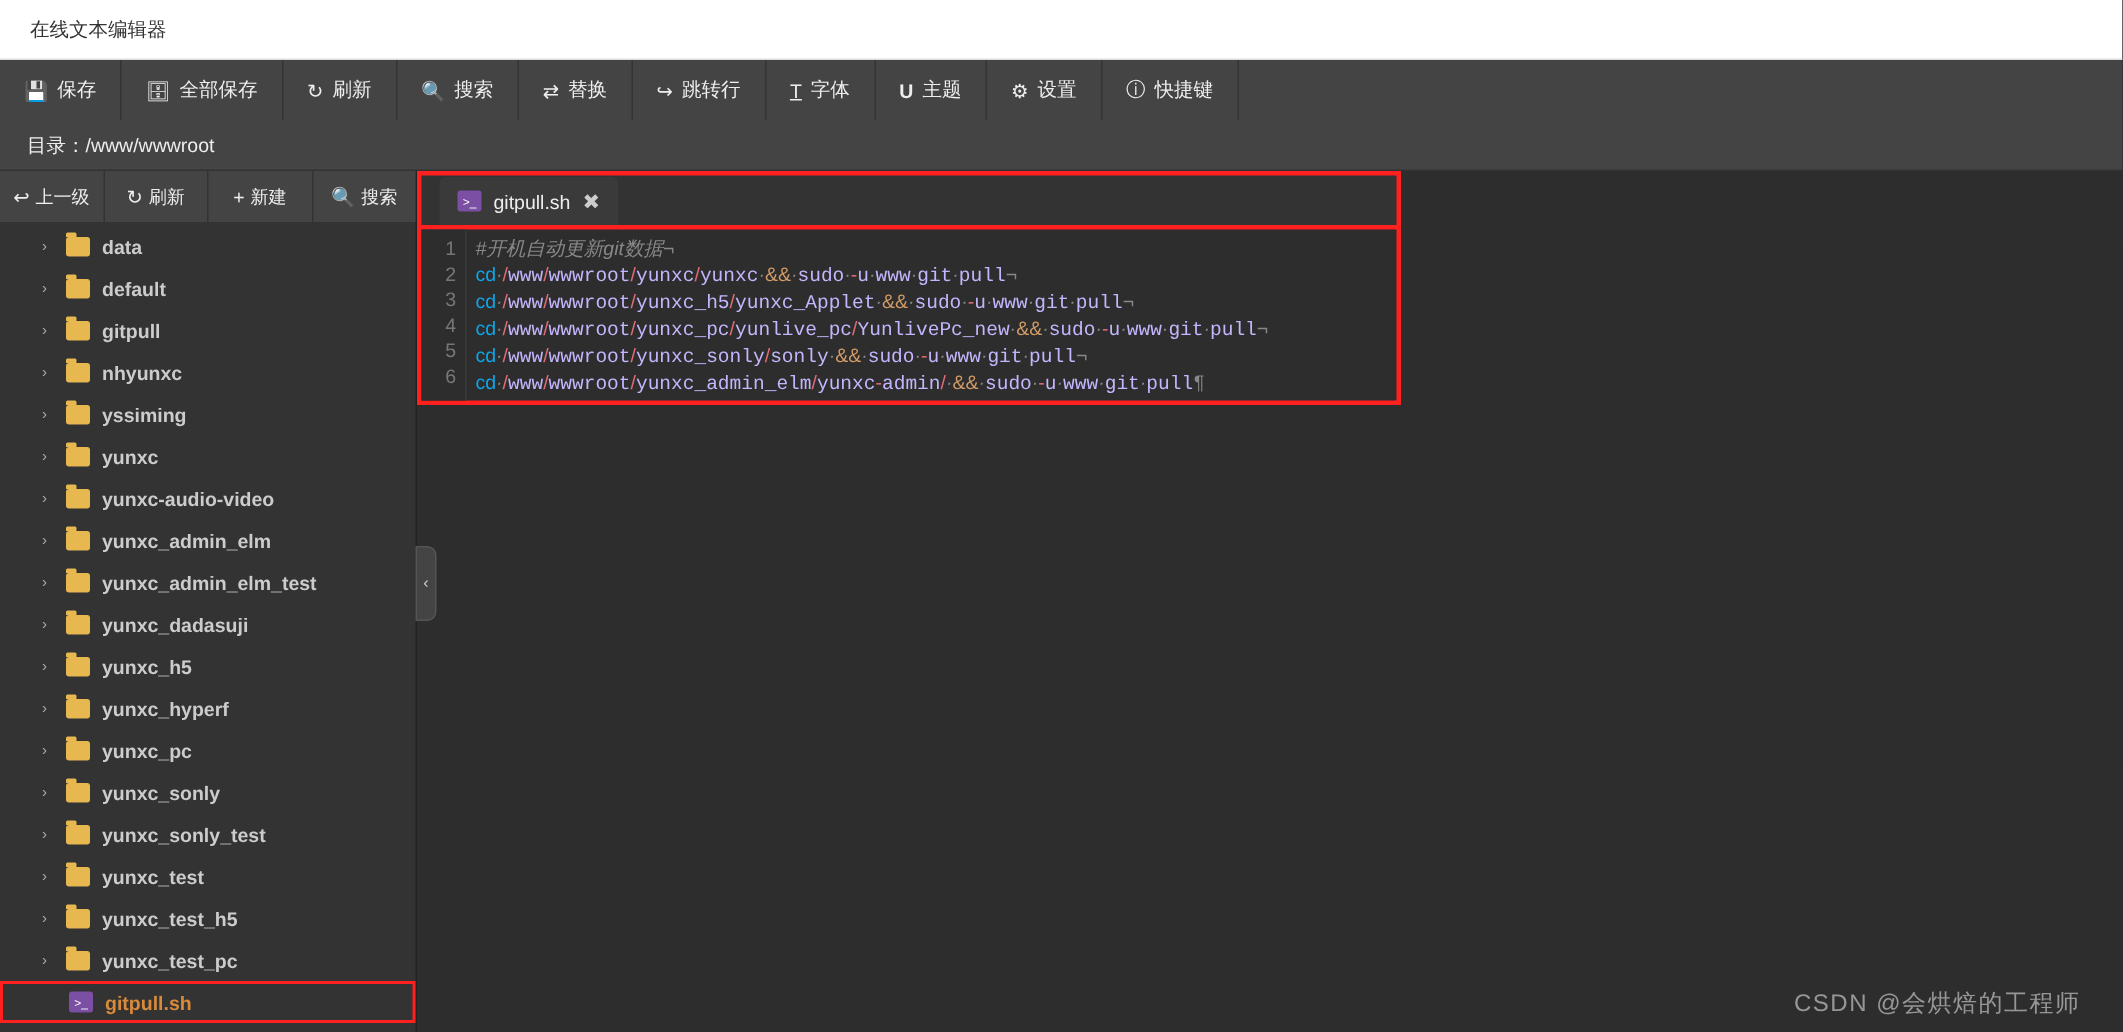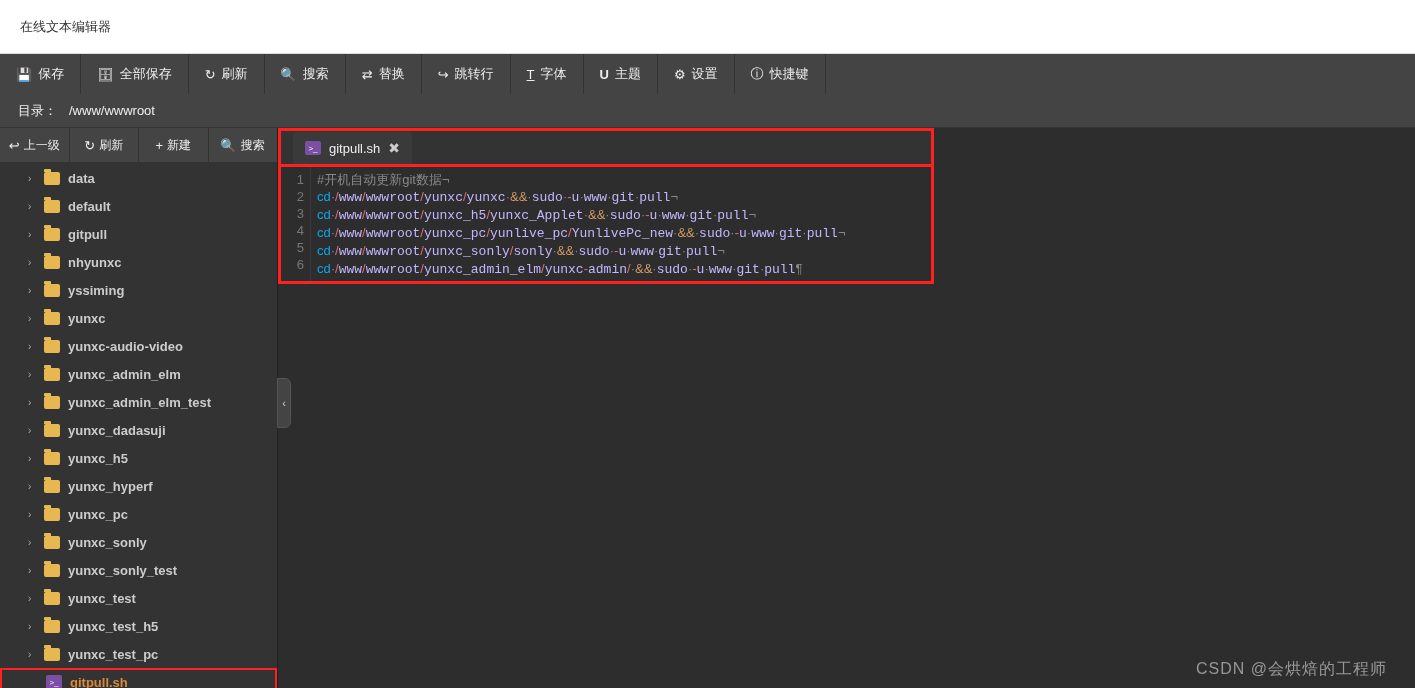--- a/index.html
+++ b/index.html
@@ -1,41 +1,41 @@
 <!DOCTYPE html>
 <html><head>
 <meta charset="utf-8">
 <style>
 * { margin: 0; padding: 0; box-sizing: border-box; font-family: "Microsoft YaHei", Arial, sans-serif; }
 body { background: #333; color: #ccc; font-size: 13px; width: 1415px; height: 688px; overflow: hidden; position: relative; }
-.header { background: #fff; color: #333; height: 54px; display: flex; align-items: center; padding: 0 20px; border-bottom: 1px solid #ddd; }
+.header { background: #fff; color: #333; height: 40px; display: flex; align-items: center; padding: 0 20px; border-bottom: 1px solid #ddd; }
 .toolbar { background: #444; height: 40px; display: flex; align-items: stretch; }
 .toolbar-item { display: flex; align-items: center; padding: 0 16px; border-right: 1px solid #333; cursor: pointer; color: #eee; font-size: 13px; gap: 6px; }
-.dir-bar { background: #444; height: 34px; display: flex; align-items: center; padding: 0 18px; border-bottom: 1px solid #333; color: #eee; font-size: 13px; gap: 12px; }
+.dir-bar { background: #444; height: 34px; display: flex; align-items: center; padding: 0 18px; border-bottom: 1px solid #333; color: #eee; font-size: 13px; }
 .main { display: flex; height: calc(100% - 114px); }
 .sidebar { width: 278px; background: #333; border-right: 1px solid #222; display: flex; flex-direction: column; position: relative; }
 .side-actions { background: #444; height: 34px; display: flex; align-items: stretch; }
 .side-act { flex: 1; display: flex; align-items: center; justify-content: center; gap: 4px; color: #eee; cursor: pointer; font-size: 12px; border-right: 1px solid #333; }
 .side-act:last-child { border-right: none; }
 .tree { flex: 1; overflow-y: auto; padding-top: 2px; }
 .tree-item { display: flex; align-items: center; height: 28px; padding-left: 28px; cursor: pointer; gap: 8px; }
 .tree-chevron { width: 8px; color: #aaa; font-size: 10px; }
 .folder-icon { width: 16px; height: 13px; background: #e6b84f; border-radius: 2px; position: relative; flex-shrink: 0; }
 .folder-icon::before { content: ''; position: absolute; top: -3px; left: 0; width: 7px; height: 3px; background: #e6b84f; border-radius: 1px 1px 0 0; }
 .sh-icon { width: 16px; height: 14px; background: #7b4fa3; border-radius: 2px; flex-shrink: 0; display: flex; align-items: center; justify-content: center; color: #fff; font-size: 8px; }
 .tree-label { color: #ccc; font-size: 13px; font-weight: bold; }
 .highlight-red { border: 2px solid #ff2020; }
 .editor { flex: 1; background: #2d2d2d; display: flex; flex-direction: column; position: relative; }
 .tabs { background: #333; height: 36px; display: flex; align-items: flex-end; padding-left: 12px; border: 3px solid #ff2020; border-bottom: none; width: 656px; margin-top: 0; }
 .tab { background: #3a3a3a; height: 32px; display: flex; align-items: center; padding: 0 12px; gap: 8px; border-radius: 4px 4px 0 0; color: #eee; }
 .tab-close { color: #ccc; cursor: pointer; font-size: 14px; }
 .code-wrap { display: flex; border: 3px solid #ff2020; width: 656px; height: 120px; background: #2d2d2d; }
 .gutter { width: 30px; background: #2d2d2d; text-align: right; padding-right: 6px; padding-top: 4px; color: #777; font-family: Consolas, monospace; font-size: 13px; line-height: 17px; border-right: 1px solid #3a3a3a; }
 .code { flex: 1; padding: 4px 6px; font-family: Consolas, monospace; font-size: 13px; line-height: 17px; white-space: pre; color: #ccc; }
-.c-gray { color: #888; }
+.c-gray { color: #888; font-style: italic; }
 .c-teal { color: #0ea5e9; }
 .c-red { color: #e06c75; }
 .c-orange { color: #d19a66; }
 .c-white { color: #c4b5fd; font-family: Liberation Mono, monospace; }
 .collapse-handle { position: absolute; left: -1px; top: 250px; width: 14px; height: 50px; background: #444; border: 1px solid #555; border-radius: 0 6px 6px 0; display: flex; align-items: center; justify-content: center; color: #ccc; cursor: pointer; font-size: 11px; }
 .watermark { position: absolute; bottom: 8px; right: 28px; color: rgba(220,220,220,0.6); font-size: 16px; letter-spacing: 1px; }
 .icon { font-size: 13px; display: inline-block; }
 </style>
 </head>
 <body>

